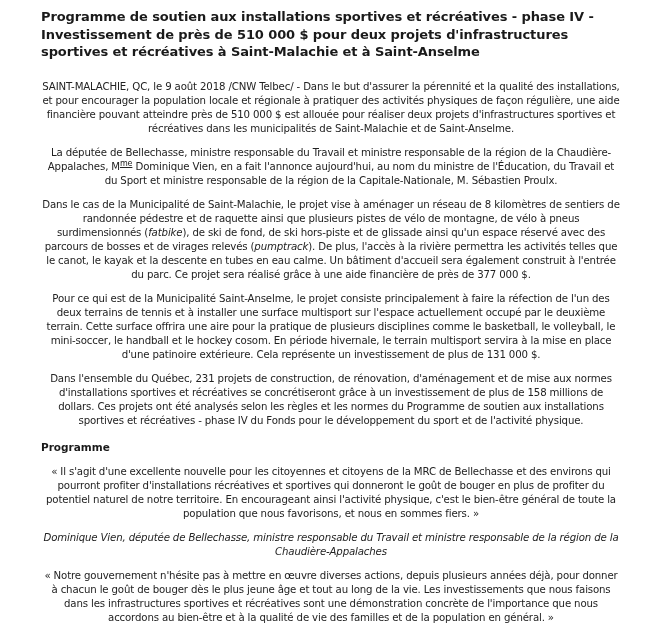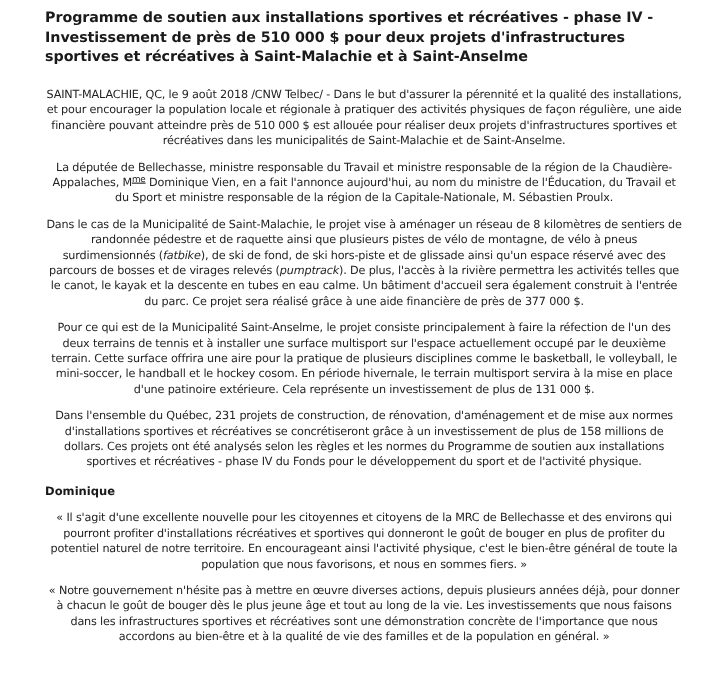--- a/index.html
+++ b/index.html
@@ -20,19 +20,20 @@
   <p>SAINT-MALACHIE, QC, le 9 août 2018 /CNW Telbec/ - Dans le but d'assurer la pérennité et la qualité des installations, et pour encourager la population locale et régionale à pratiquer des activités physiques de façon régulière, une aide financière pouvant atteindre près de 510 000 $ est allouée pour réaliser deux projets d'infrastructures sportives et récréatives dans les municipalités de Saint-Malachie et de Saint-Anselme.</p>
 
   <p><span>La députée de Bellechasse, ministre responsable du Travail et ministre responsable de la région de la Chaudière-Appalaches, M</span><span class="sup">me</span><span> Dominique Vien, en a fait l'annonce aujourd'hui, au nom du ministre de l'Éducation, du Travail et du Sport et ministre responsable de la région de la Capitale-Nationale, M. Sébastien Proulx.</span></p>
 
   <p><span>Dans le cas de la Municipalité de Saint-Malachie, le projet vise à aménager un réseau de 8 kilomètres de sentiers de randonnée pédestre et de raquette ainsi que plusieurs pistes de vélo de montagne, de vélo à pneus surdimensionnés (</span><em>fatbike</em><span>), de ski de fond, de ski hors-piste et de glissade ainsi qu'un espace réservé avec des parcours de bosses et de virages relevés (</span><em>pumptrack</em><span>). De plus, l'accès à la rivière permettra les activités telles que le canot, le kayak et la descente en tubes en eau calme. Un bâtiment d'accueil sera également construit à l'entrée du parc. Ce projet sera réalisé grâce à une aide financière de près de 377 000 $.</span></p>
 
   <p>Pour ce qui est de la Municipalité Saint-Anselme, le projet consiste principalement à faire la réfection de l'un des deux terrains de tennis et à installer une surface multisport sur l'espace actuellement occupé par le deuxième terrain. Cette surface offrira une aire pour la pratique de plusieurs disciplines comme le basketball, le volleyball, le mini-soccer, le handball et le hockey cosom. En période hivernale, le terrain multisport servira à la mise en place d'une patinoire extérieure. Cela représente un investissement de plus de 131 000 $.</p>
 
   <p>Dans l'ensemble du Québec, 231 projets de construction, de rénovation, d'aménagement et de mise aux normes d'installations sportives et récréatives se concrétiseront grâce à un investissement de plus de 158 millions de dollars. Ces projets ont été analysés selon les règles et les normes du Programme de soutien aux installations sportives et récréatives - phase IV du Fonds pour le développement du sport et de l'activité physique.</p>
 
-  <h2>Dominique</h2>
+  <h2>Programme</h2>
 
   <p>« Il s'agit d'une excellente nouvelle pour les citoyennes et citoyens de la MRC de Bellechasse et des environs qui pourront profiter d'installations récréatives et sportives qui donneront le goût de bouger en plus de profiter du potentiel naturel de notre territoire. En encourageant ainsi l'activité physique, c'est le bien-être général de toute la population que nous favorisons, et nous en sommes fiers. »</p>
+  <p class="attrib">Dominique Vien, députée de Bellechasse, ministre responsable du Travail et ministre responsable de la région de la Chaudière-Appalaches</p>
 
   <p>« Notre gouvernement n'hésite pas à mettre en œuvre diverses actions, depuis plusieurs années déjà, pour donner à chacun le goût de bouger dès le plus jeune âge et tout au long de la vie. Les investissements que nous faisons dans les infrastructures sportives et récréatives sont une démonstration concrète de l'importance que nous accordons au bien-être et à la qualité de vie des familles et de la population en général. »</p>
 
 </div>
 
 </body></html>

